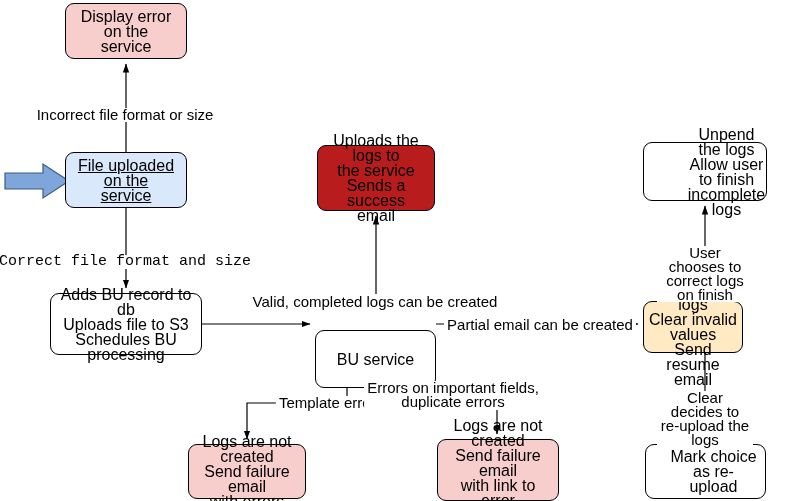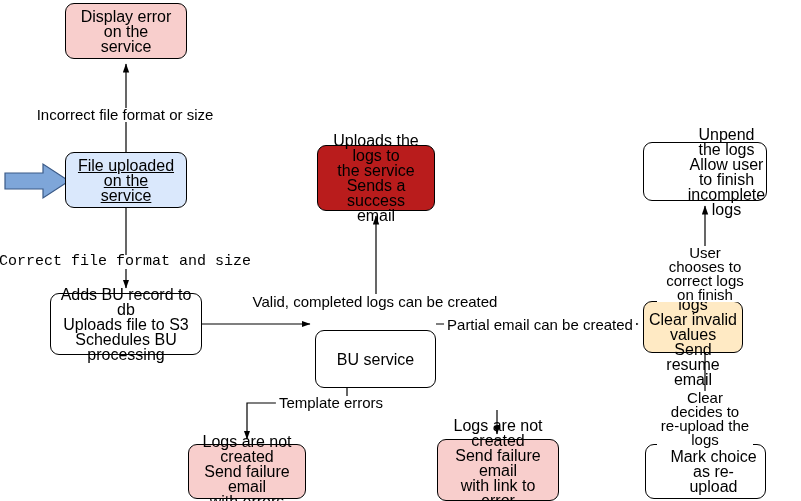--- a/index.html
+++ b/index.html
@@ -127,15 +127,17 @@
 summary</div>
   <div class="node plain" style="left:645px; top:444px; width:121px; height:55px;padding-left:20px;">Mark choice as re-
 upload</div>
 
   <div class="edge-label" style="left:125px; top:108px; transform:translateX(-50%);">Incorrect file format or size</div>
   <div class="edge-label" style="left:125px; top:255px; transform:translateX(-50%);font-family:Liberation Mono, monospace;">Correct file format and size</div>
   <div class="edge-label" style="left:375px; top:251px; transform:translateX(-50%);margin-top:44px;">Valid, completed logs can be created</div>
   <div class="edge-label" style="left:705px; top:246px; transform:translateX(-50%);">User chooses to correct logs on finish</div>
   <div class="edge-label" style="left:540px; top:318px; transform:translateX(-50%);">Partial email can be created</div>
   <div class="edge-label" style="left:331px; top:396px; transform:translateX(-50%);">Template errors</div>
+  <div class="edge-label" style="left:453px; top:381px; transform:translateX(-50%);">Errors on important fields,
+duplicate errors</div>
   <div class="edge-label" style="left:705px; top:391px; transform:translateX(-50%);">Clear decides to re-upload the logs</div>
 
 </div>
 
 </body></html>

